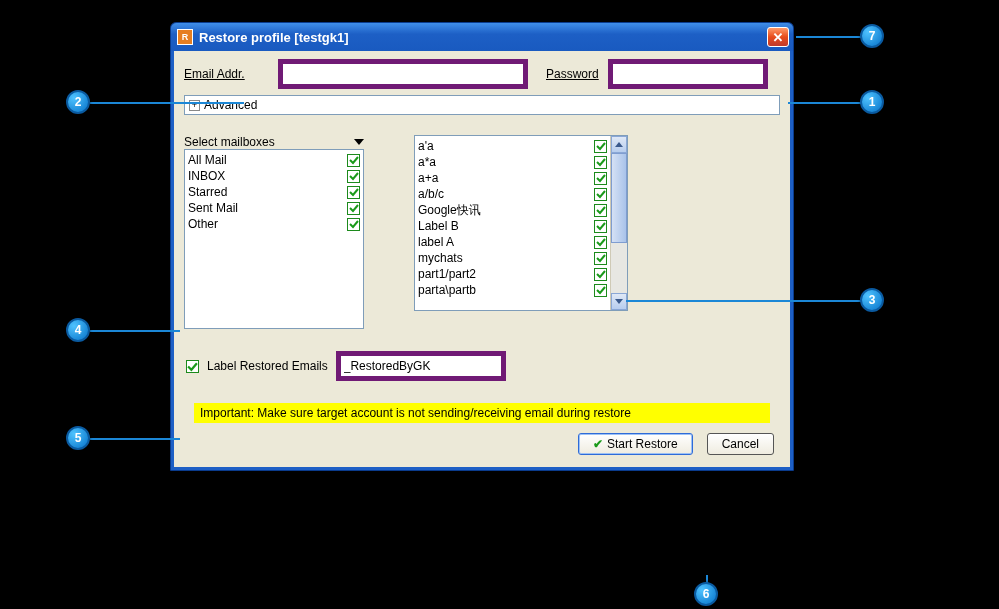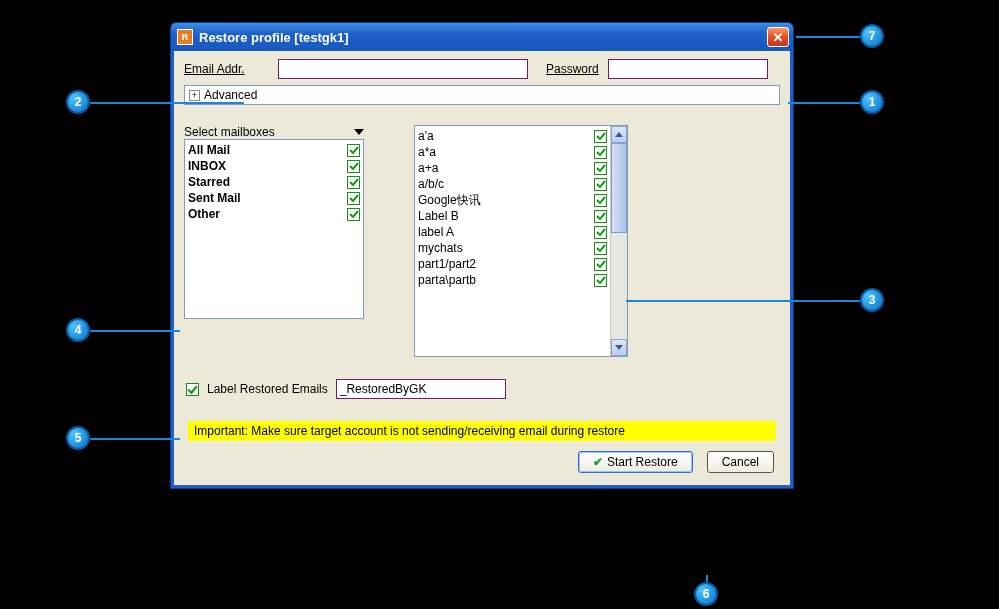--- a/index.html
+++ b/index.html
@@ -79,22 +79,22 @@
     padding: 8px 10px;
   }
   .form-row {
     display: flex;
     align-items: center;
     gap: 6px;
     margin-bottom: 6px;
   }
   .form-row label { min-width: 88px; color:#000;text-decoration:underline; }
   .text-input {
-    height: 20px;
-    border: 1px solid #701a75;
+    height: 30px;
+    border: 5px solid #701a75;
     background: #fff;
     padding: 0 3px;
     font-family: inherit;
     font-size: 12px;
   }
   .advanced-bar {
     border: 1px solid #7f9db9;
     background: #fff;
     padding: 2px 4px;
     display: flex;
@@ -130,28 +130,27 @@
     cursor: pointer;
   }
   .listbox {
     border: 1px solid #7f9db9;
     background: #fff;
     width: 180px;
     height: 180px;
     padding: 2px 3px;
     overflow: hidden;
     position: relative;
-    font-weight: bold;
   }
   .labels-wrap {
     display:flex;
     border:1px solid #7f9db9;
     background:#fff;
     width:214px;
-    height:232px;
+    height:176px;
   }
   .labels-list {
     flex: 1;
     padding: 2px 3px;
     overflow: hidden;
   }
   .list-row {
     display: flex;
     align-items: center;
     justify-content: space-between;
@@ -194,21 +193,21 @@
     display:flex; align-items:center; gap:8px; padding:6px 2px 18px 2px;
   }
   .native-chk {
     width:13px;height:13px;border:1px solid #1c8a1c;background:#fff;
     display:inline-flex;align-items:center;justify-content:center;
   }
   .warning-bar {
     background:#ffff00;
     color:#000;
     padding:3px 6px;
-    margin:0 14px;
+    margin:0 20px;
     font-size:12px;
   }
   .button-row {
     display:flex; justify-content:flex-end; gap:14px;
     padding:10px 16px 12px 10px;
   }
   .btn {
     border:1px solid #555;
     background: linear-gradient(to bottom,#fff,#efece0);
     padding:2px 14px;

